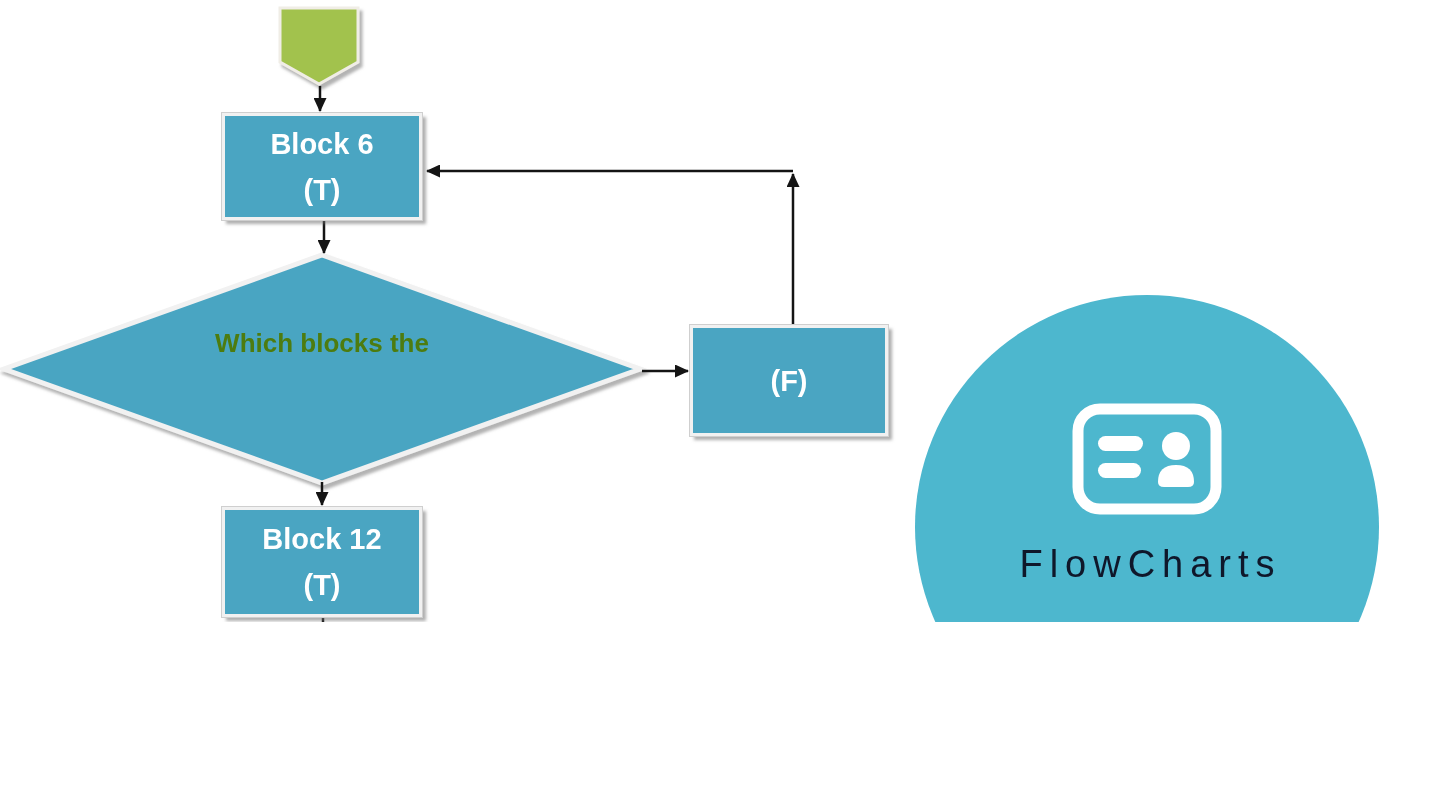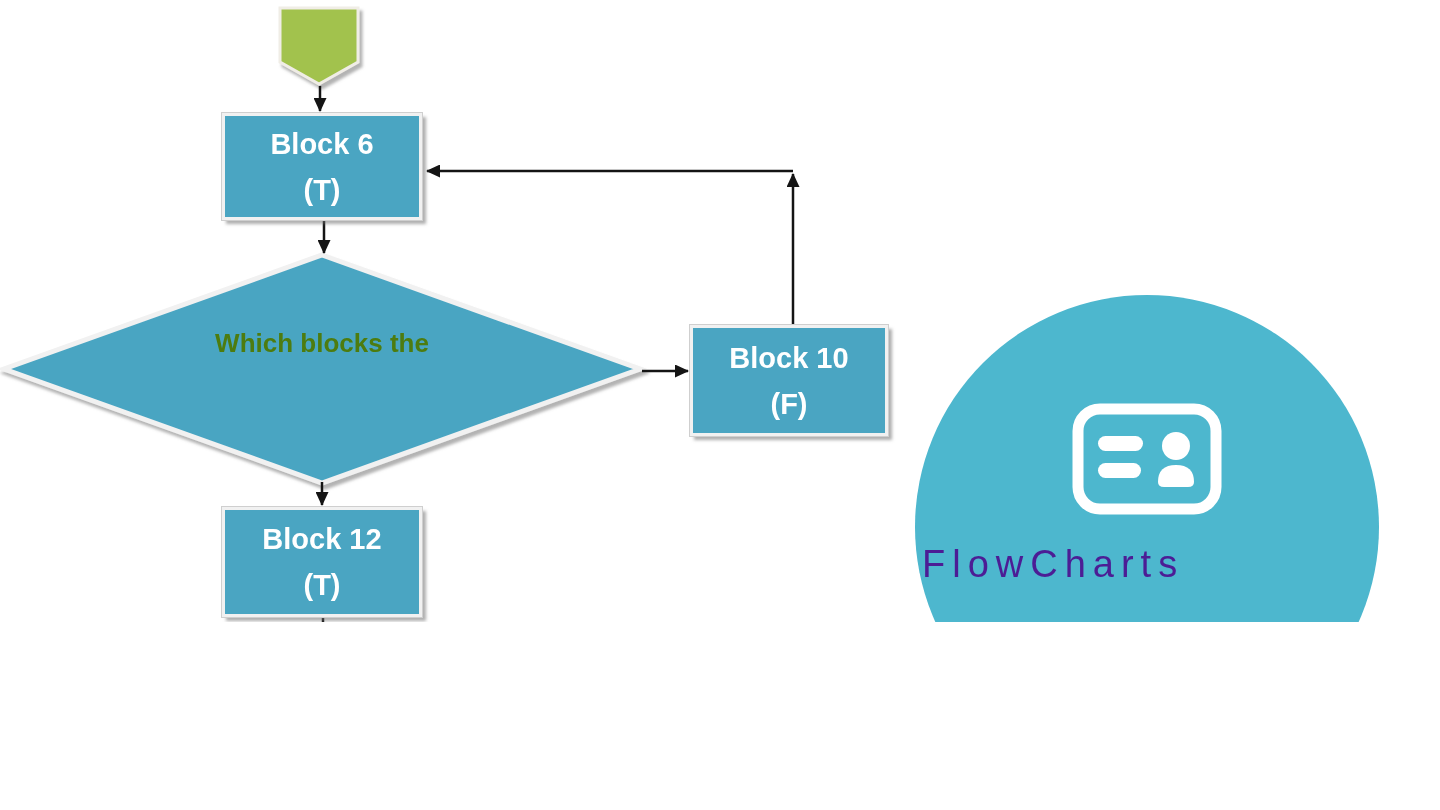--- a/index.html
+++ b/index.html
@@ -62,21 +62,22 @@
   }
   .logo-icon {
     position: absolute;
     left: 157px; top: 108px;
     width: 150px; height: 112px;
   }
   .logo-text {
     position: absolute;
     left: 0; right: 0;
     top: 248px;
-    color: #4c1d95;
+    text-align: center;
+    color: #0f172a;
     font-size: 38px;
     font-weight: 400;
     letter-spacing: 7px;
     padding-left: 7px;
   }
 </style>
 </head>
 <body>
 
 <div class="slide">
@@ -105,21 +106,20 @@
     <line x1="322" y1="482" x2="322" y2="505" stroke="#141414" stroke-width="2.5" marker-end="url(#arrowHead)"></line>
     <line x1="323" y1="618" x2="323" y2="694" stroke="#141414" stroke-width="2.5" marker-end="url(#arrowHead)"></line>
   </svg>
 
   <div class="process-box box-block6" style="background-color: rgb(74, 165, 194);">
     <div>Block 6</div>
     <div>(T)</div>
   </div>
 
   <div class="process-box box-block10" style="background-color: rgb(74, 165, 194);">
-    <div>Block 10</div>
     <div>(F)</div>
   </div>
 
   <div class="process-box box-block12" style="background-color: rgb(74, 165, 194);">
     <div>Block 12</div>
     <div>(T)</div>
   </div>
 
   <div class="decision-label">
     <div>Which blocks the</div>

